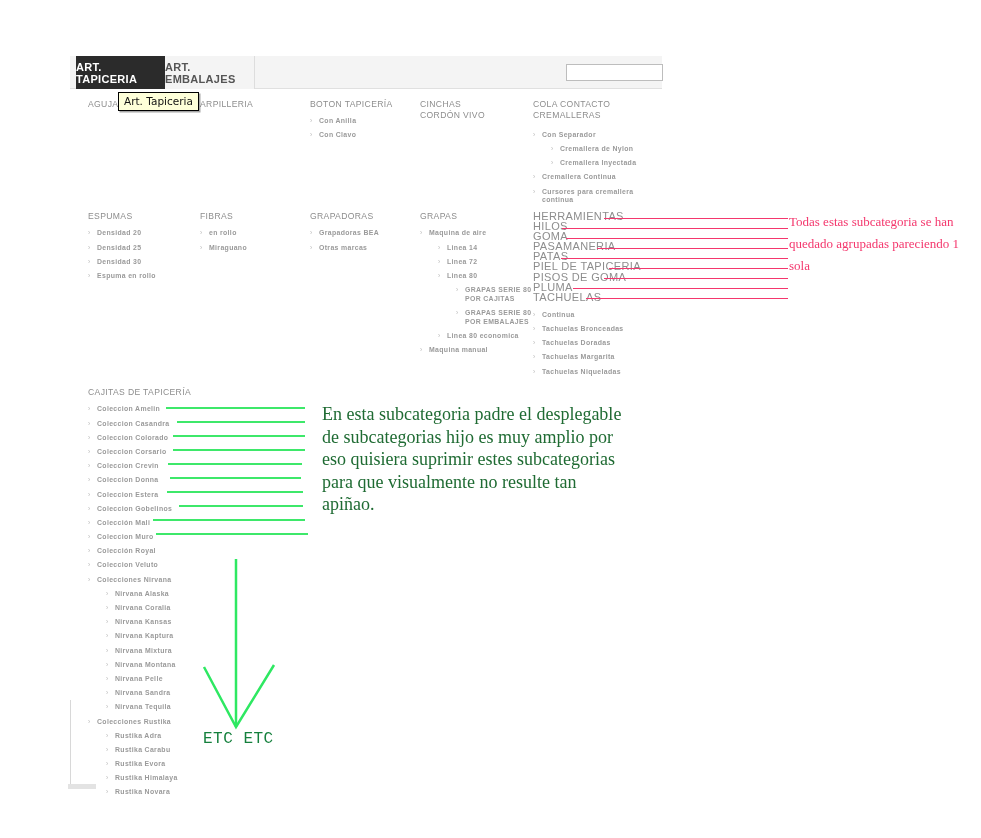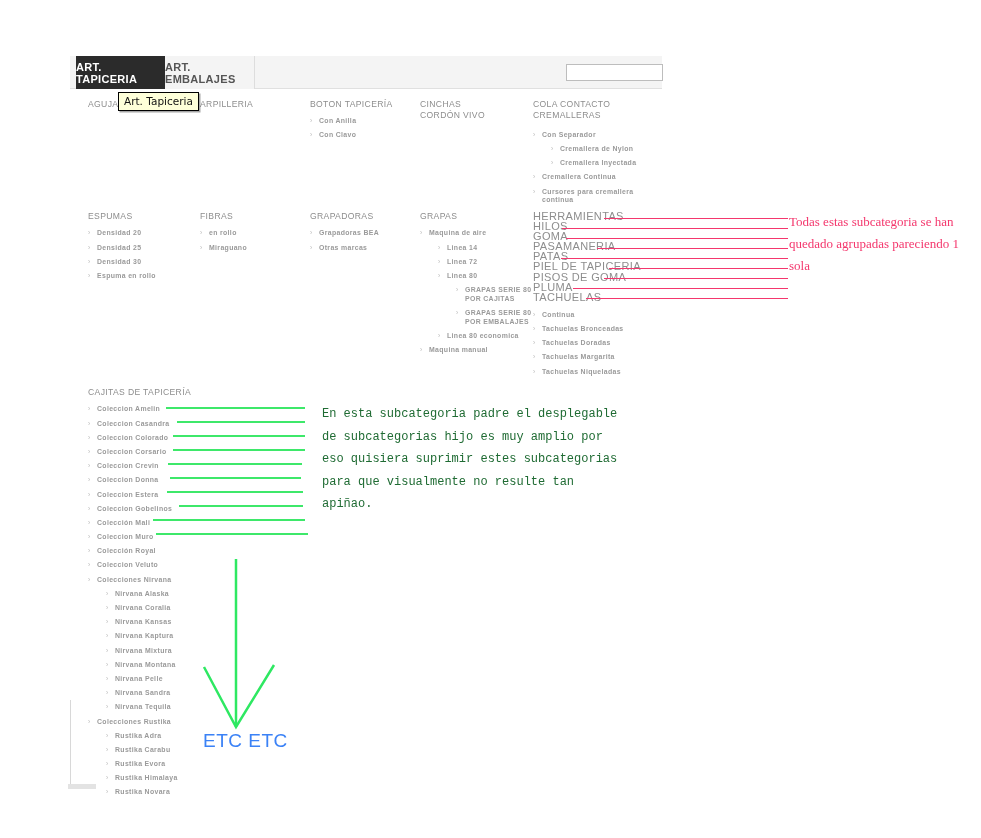--- a/index.html
+++ b/index.html
@@ -96,28 +96,28 @@
     border-top: 2px solid #3ee86a;
   }
   .ann-text-red {
     position: absolute;
     font-family: "Liberation Serif", serif;
     color: #f4376d; font-size: 13px; line-height: 22px;
     width: 190px;
   }
   .ann-text-green {
     position: absolute;
-    font-family: Liberation Mono, monospace;
-    color: #1f6b33; font-size: 12px; line-height: 22.5px;
+    font-family: Liberation Serif, serif;
+    color: #1f6b33; font-size: 18px; line-height: 22.5px;
     width: 305px;
   }
   .etc-label {
     position: absolute;
-    font-family: Liberation Sans, sans-serif;
-    color: #3b82f6; font-size: 19px; letter-spacing: .5px;
+    font-family: Liberation Mono, monospace;
+    color: #15803d; font-size: 16px; letter-spacing: .5px;
   }
   .arrow-svg { position: absolute; }
 
   
   .tooltip {
     position: absolute; left: 118px; top: 92px;
     background: #feffd9;
     border: 1px solid #000000;
     color: #111111;
     font-family: "DejaVu Sans", sans-serif;

